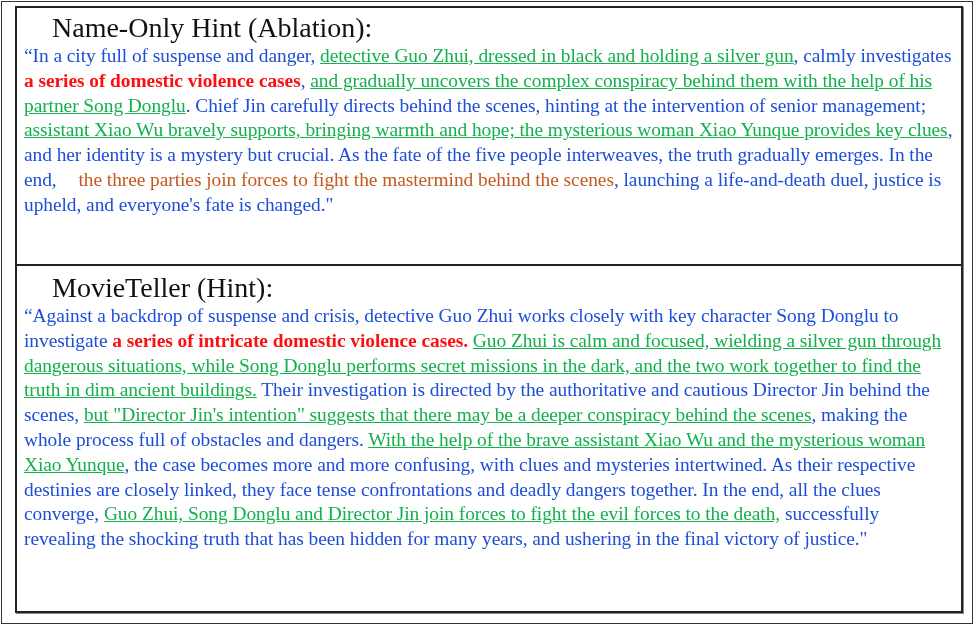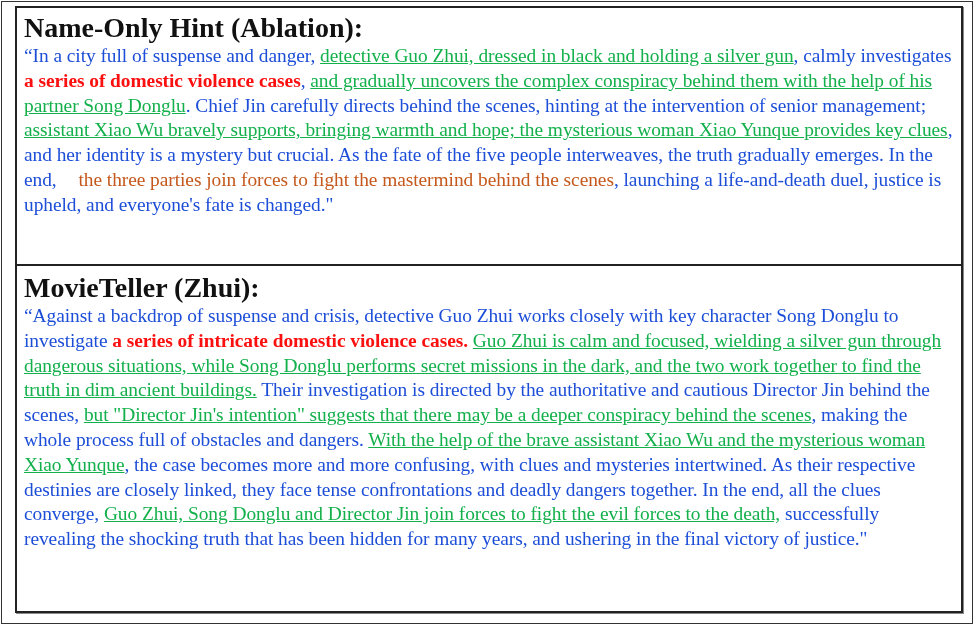--- a/index.html
+++ b/index.html
@@ -14,21 +14,21 @@
       box-shadow: 1px 1px 0 #888;
     }
     .section {
       position: absolute; left: 0; right: 0; padding: 0 8px 0 7px;
       font-family: "Liberation Serif", "DejaVu Serif", serif; color: #111;
     }
     .sec1 { top: 0; height: 256px; }
     .divider { position: absolute; left: 0; right: 0; top: 256px; height: 0; border-top: 2px solid #222; }
     .sec2 { top: 258px; }
     .heading {
-      font-weight: bold; font-size: 28px; line-height: 32px; margin-top: 4px;
+      font-weight: normal; font-size: 28px; line-height: 32px; margin-top: 4px; margin-left: 28px;
     }
     .sec2 .heading { margin-top: 6px; }
     .body {
       font-size: 19.4px; line-height: 24.8px; margin-top: 0px; letter-spacing: -0.05px;
     }
     .c-black { color: #1d4ed8; }
     .c-green { color: #13b04b; text-decoration: underline; }
     .c-red { color: #fc0f0f; font-weight: bold; }
     .c-orange { color: #c5581c; margin-left: 17px; }
   </style>
@@ -36,16 +36,16 @@
 <body>
 
 <div class="outer"></div>
 <div class="inner">
   <div class="section sec1">
     <div class="heading">Name-Only Hint (Ablation):</div>
     <div class="body"><span class="c-black">“In a city full of suspense and danger, </span><span class="c-green">detective Guo Zhui, dressed in black and holding a silver gun</span><span class="c-black">, calmly investigates </span><span class="c-red">a series of domestic violence cases</span><span class="c-black">, </span><span class="c-green">and gradually uncovers the complex conspiracy behind them with the help of his partner Song Donglu</span><span class="c-black">. Chief Jin carefully directs behind the scenes, hinting at the intervention of senior management; </span><span class="c-green">assistant Xiao Wu bravely supports, bringing warmth and hope; the mysterious woman Xiao Yunque provides key clues</span><span class="c-black">, and her identity is a mystery but crucial. As the fate of the five people interweaves, the truth gradually emerges. In the end, </span><span class="c-orange">the three parties join forces to fight the mastermind behind the scenes</span><span class="c-black">, launching a life-and-death duel, justice is upheld, and everyone's fate is changed."</span></div>
   </div>
   <div class="divider"></div>
   <div class="section sec2">
-    <div class="heading">MovieTeller (Zhui):</div>
+    <div class="heading">MovieTeller (Hint):</div>
     <div class="body"><span class="c-black">“Against a backdrop of suspense and crisis, detective Guo Zhui works closely with key character Song Donglu to investigate </span><span class="c-red">a series of intricate domestic violence cases.</span><span class="c-black"> </span><span class="c-green">Guo Zhui is calm and focused, wielding a silver gun through dangerous situations, while Song Donglu performs secret missions in the dark, and the two work together to find the truth in dim ancient buildings.</span><span class="c-black"> Their investigation is directed by the authoritative and cautious Director Jin behind the scenes, </span><span class="c-green">but "Director Jin's intention" suggests that there may be a deeper conspiracy behind the scenes</span><span class="c-black">, making the whole process full of obstacles and dangers. </span><span class="c-green">With the help of the brave assistant Xiao Wu and the mysterious woman Xiao Yunque</span><span class="c-black">, the case becomes more and more confusing, with clues and mysteries intertwined. As their respective destinies are closely linked, they face tense confrontations and deadly dangers together. In the end, all the clues converge, </span><span class="c-green">Guo Zhui, Song Donglu and Director Jin join forces to fight the evil forces to the death,</span><span class="c-black"> successfully revealing the shocking truth that has been hidden for many years, and ushering in the final victory of justice."</span></div>
   </div>
 </div>
 
 </body></html>

